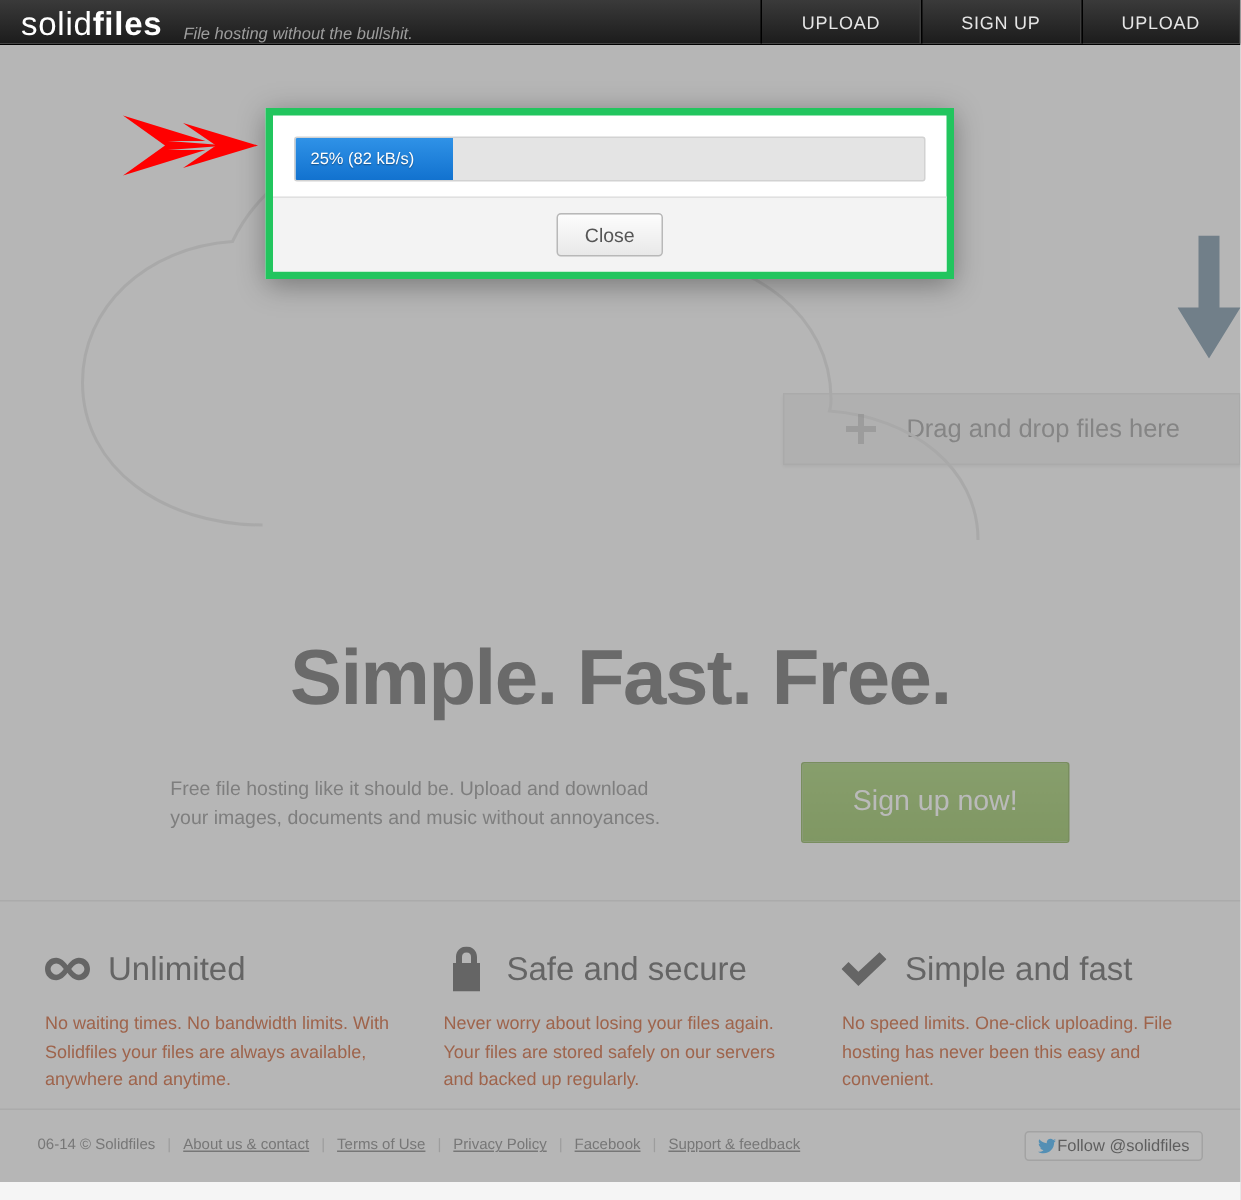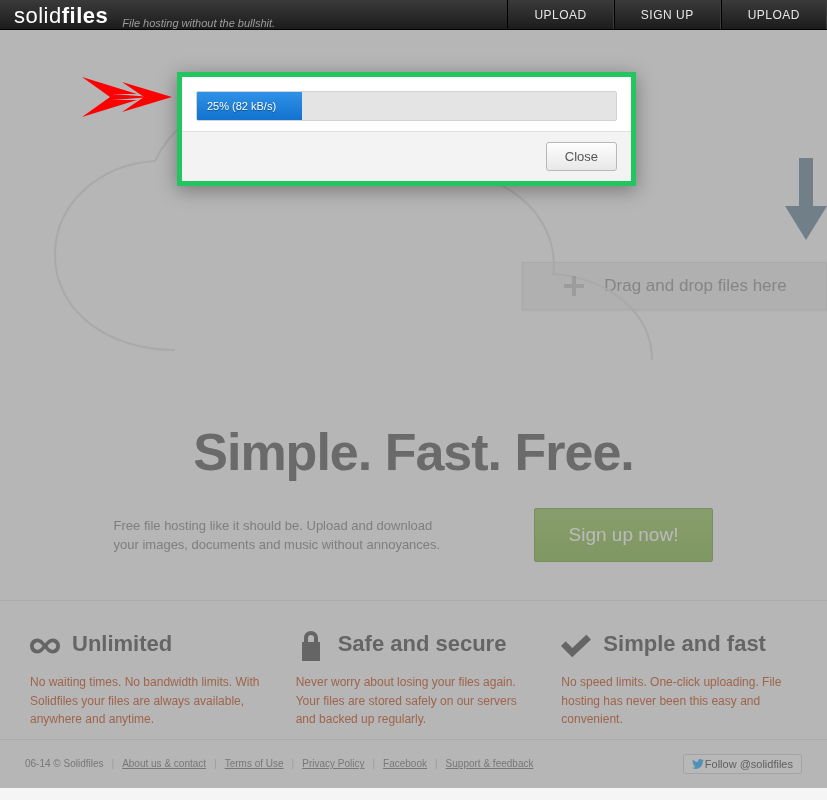--- a/index.html
+++ b/index.html
@@ -23,37 +23,37 @@
   .plus:before{left:10px;top:2px;width:4px;height:20px}
   .plus:after{top:10px;left:2px;height:4px;width:20px}
   .headline{text-align:center;font-size:52px;font-weight:700;color:#4e4e4e;margin:92px 0 26px;letter-spacing:-1px}
   .subrow{display:flex;align-items:center;justify-content:center;gap:80px;padding:0 40px}
   .subtext{width:340px;color:#7b7b7b;font-size:13px;line-height:1.5}
   .signup{background:linear-gradient(#8fc153,#7eb23f);border:1px solid #6f9e37;color:#fff;font-size:19px;padding:15px 34px;border-radius:2px;cursor:pointer}
   hr.sep{border:none;border-top:1px solid #dedede;margin:38px 0 0}
   
   .feats{display:flex;gap:30px;padding:30px 30px 10px}
   .feat{flex:1}
-  .ftitle{display:flex;align-items:flex-start;gap:12px;font-size:22px;font-weight:700;color:#444;margin-bottom:12px}
+  .ftitle{display:flex;align-items:center;gap:12px;font-size:22px;font-weight:400;color:#444;margin-bottom:12px}
   .ftitle svg{width:30px;height:30px;fill:#444}
   .ftext{font-size:12px;color:#c2410c;line-height:1.55}
   
   .foot{border-top:1px solid #dedede;padding:14px 25px 0;font-size:10px;color:#6b6b6b;display:flex;align-items:center}
   .foot a{color:#6b6b6b}
   .foot .divider{margin:0 8px;color:#bfbfbf}
   .twbtn{margin-left:auto;border:1px solid #ccc;border-radius:3px;background:#fafafa;padding:3px 8px;display:flex;align-items:center;gap:1px;font-size:11px;color:#333}
   .twbtn svg{width:12px;height:12px;fill:#1da1f2}
   
   .overlay{position:absolute;inset:0;background:rgba(130,130,130,.55)}
   .modal{position:absolute;left:177px;top:42px;width:459px;background:#fff;border:5px solid #22c55e;box-shadow:0 4px 18px rgba(0,0,0,.35)}
   .mbody{padding:14px 14px 10px}
   .pbar{height:30px;background:#e4e4e4;border:1px solid #d2d2d2;border-radius:2px;overflow:hidden;position:relative}
   .pfill{height:100%;background:linear-gradient(#2f92e7,#1272cf);width:25%;display:flex;align-items:center}
   .ptext{color:#fff;font-size:11px;padding-left:10px;text-shadow:0 1px 1px rgba(0,0,0,.4)}
-  .mfoot{border-top:1px solid #e0e0e0;background:#f3f3f3;padding:10px 14px;display:flex;justify-content:flex-end}
+  .mfoot{border-top:1px solid #e0e0e0;background:#f3f3f3;padding:10px 14px;display:flex;justify-content:center}
   .closebtn{background:linear-gradient(#fdfdfd,#e8e8e8);border:1px solid #b8b8b8;border-radius:3px;padding:6px 18px;font-size:13px;color:#555;cursor:pointer}
   
   .redptr{position:absolute;left:82px;top:42px;pointer-events:none}
 </style>
 </head>
 <body>
 
 <div class="hdr">
   <div class="logo">
     <span>solid</span><b>files</b>

